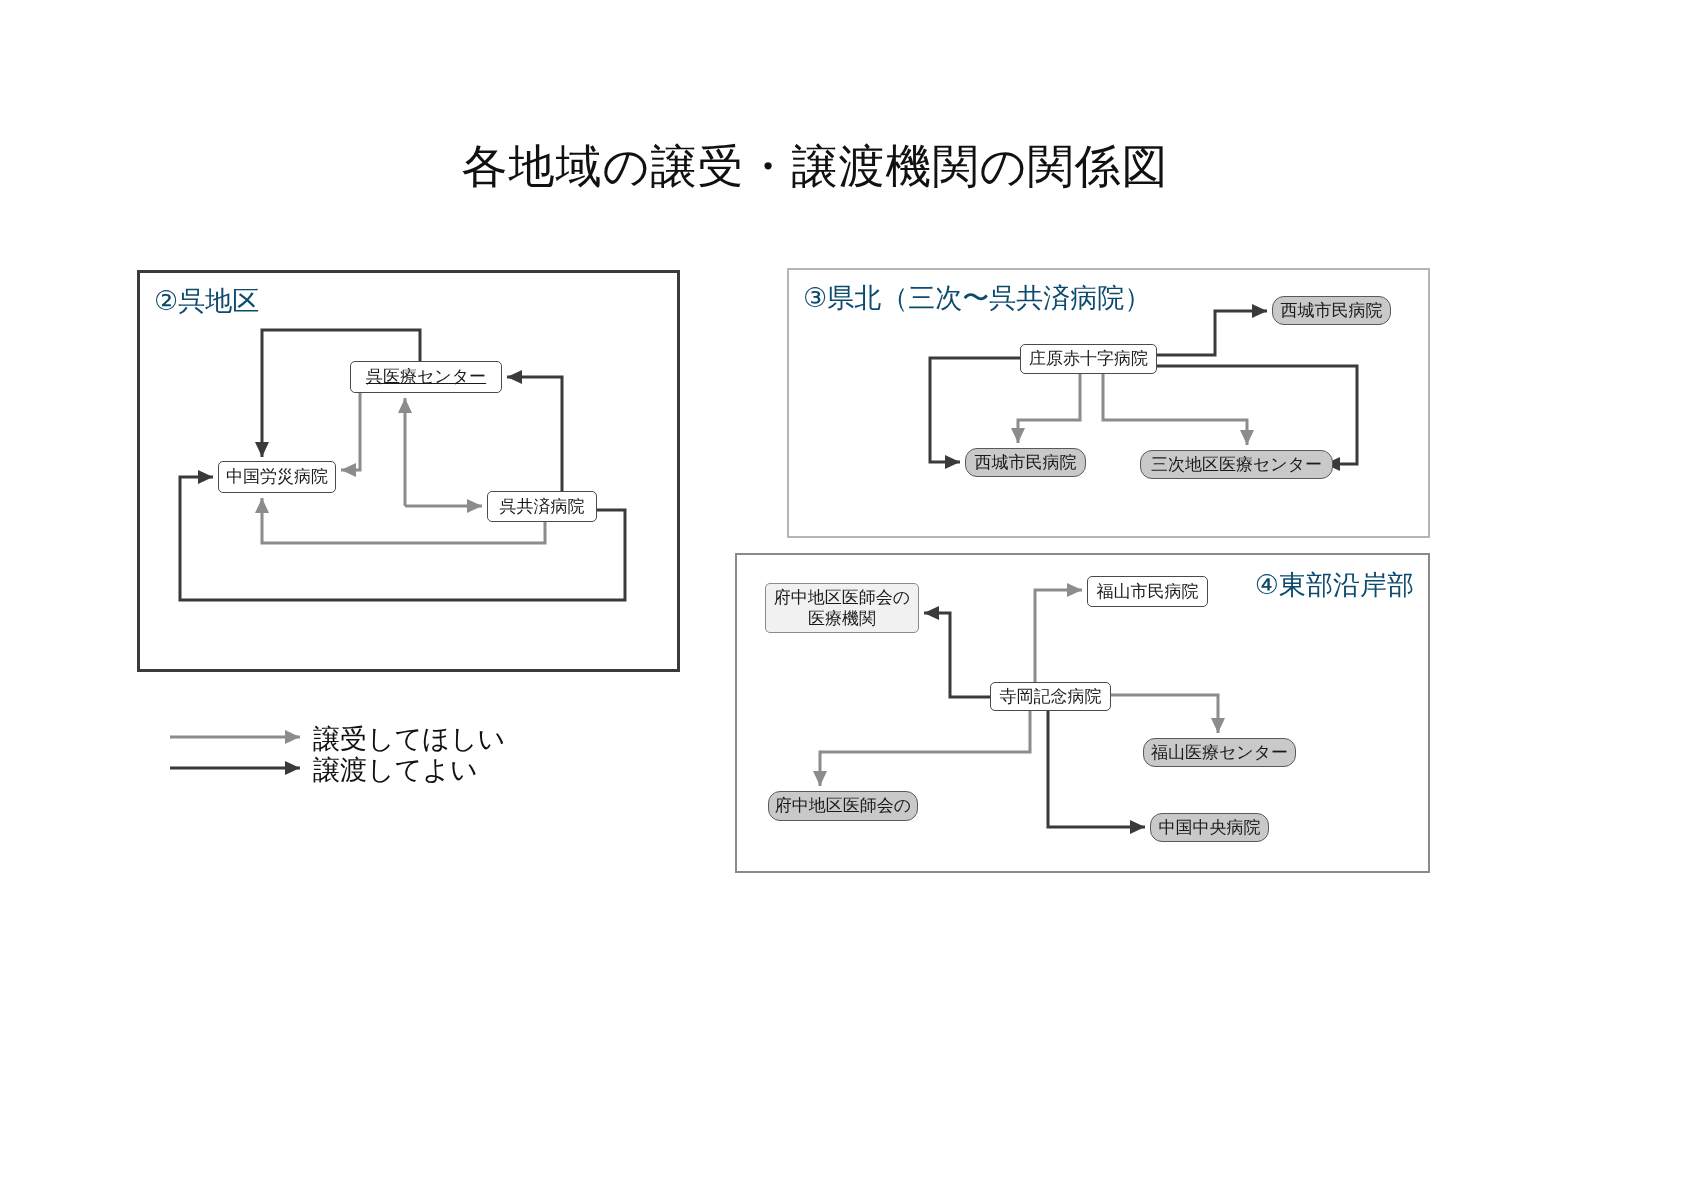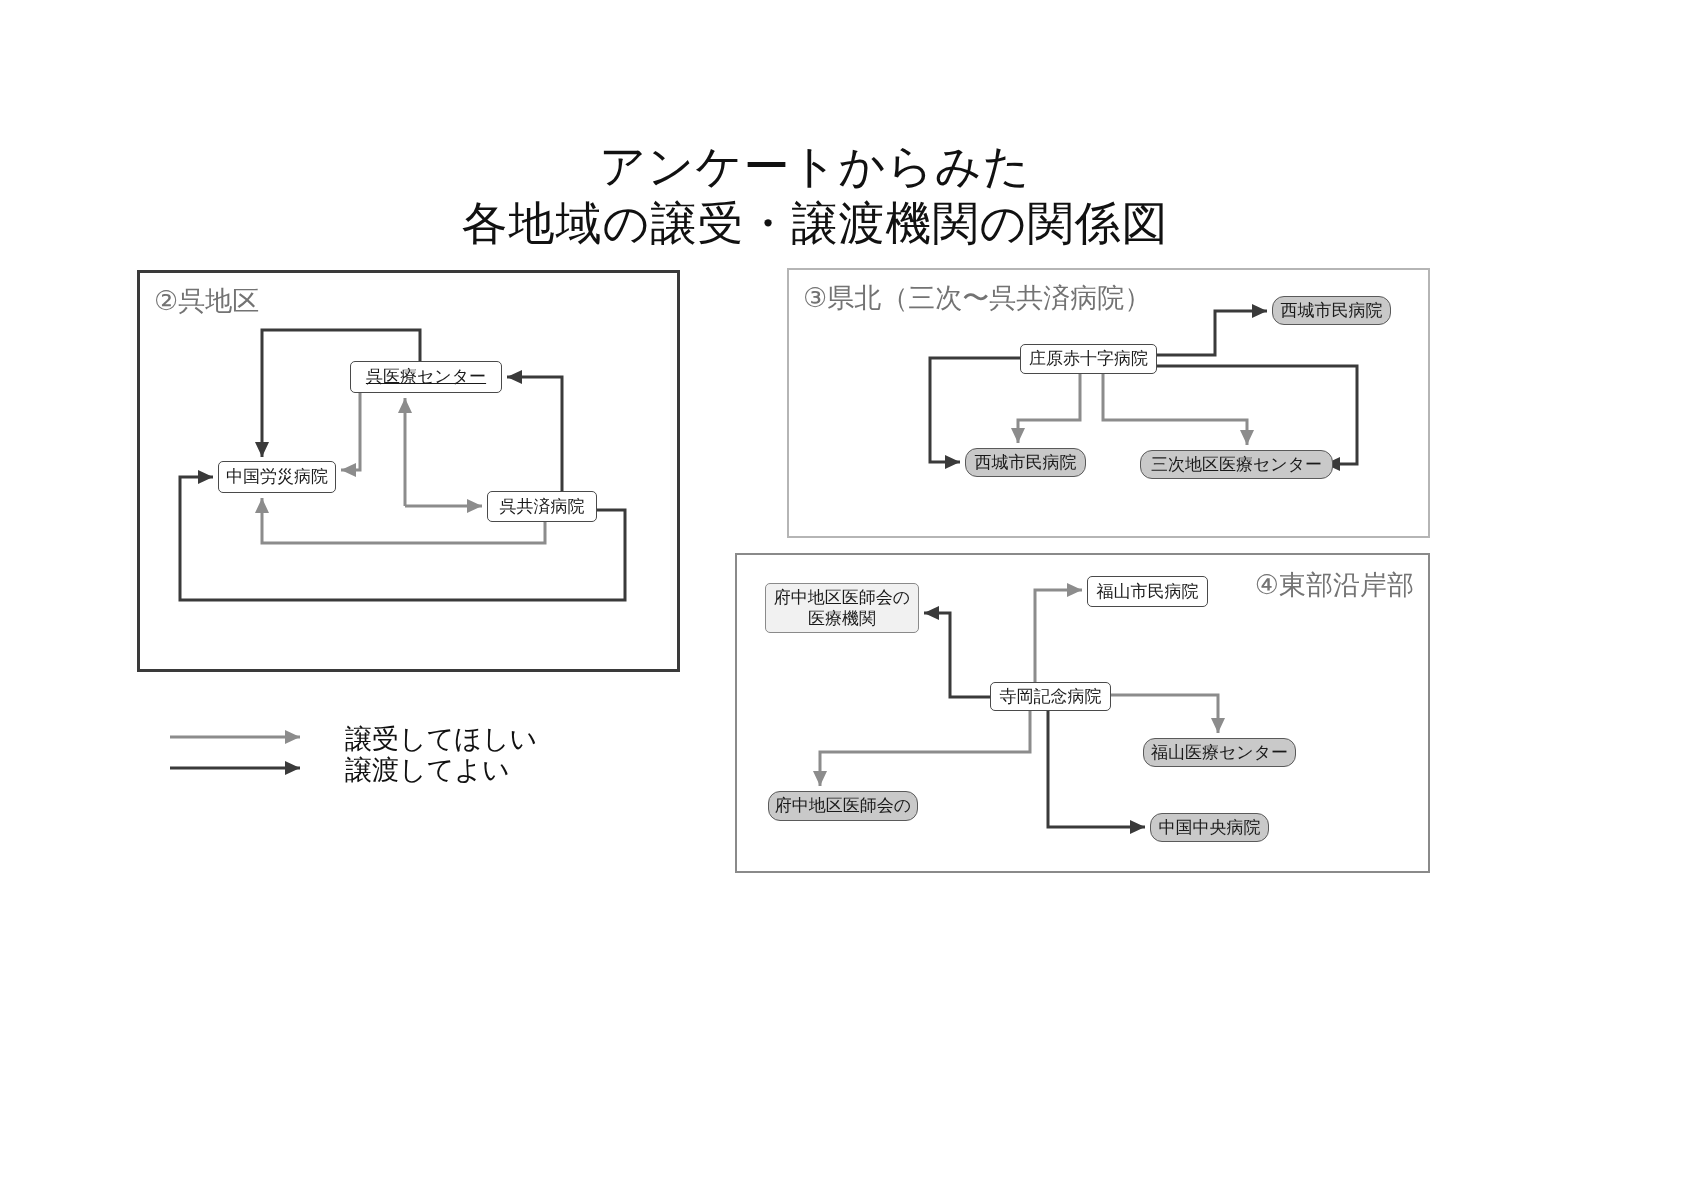--- a/index.html
+++ b/index.html
@@ -27,21 +27,21 @@
     position: absolute;
     box-sizing: border-box;
     background: transparent;
   }
   .panel--kure   { left: 137px; top: 270px; width: 543px; height: 402px; border: 3px solid #3a3a3a; }
   .panel--kenhoku{ left: 787px; top: 268px; width: 643px; height: 270px; border: 2px solid #b5b5b5; }
   .panel--tobu   { left: 735px; top: 553px; width: 695px; height: 320px; border: 2px solid #8a8a8a; }
   .panel-label {
     position: absolute;
     font-size: 27px;
-    color: #737373;
+    color: #0c4a6e;
     white-space: nowrap;
   }
   .panel-label--tl { left: 14px; top: 10px; }
   .panel-label--tr { right: 14px; top: 12px; }
   .arrows { position: absolute; left: 0; top: 0; }
   .node {
     position: absolute;
     box-sizing: border-box;
     display: flex;
     flex-direction: column;
@@ -55,30 +55,28 @@
     white-space: nowrap;
     text-align: center;
   }
   .node--gray  { background: #c9c9c9; border-color: #5a5a5a; border-radius: 12px; }
   .node--light { background: #f1f1f1; border-color: #8a8a8a; }
   .legend-label {
     position: absolute;
     font-size: 27px;
     color: #111;
     white-space: nowrap;
-    margin-left: 32px;
   }
 </style>
 </head>
 <body>
 
 <div class="canvas">
 
   <div class="title">
-    <div>アンケートからみた</div>
     <div>各地域の譲受・譲渡機関の関係図</div>
   </div>
 
   <div class="panel panel--kure">
     <div class="panel-label panel-label--tl">②呉地区</div>
   </div>
   <div class="panel panel--kenhoku">
     <div class="panel-label panel-label--tl">③県北（三次〜呉共済病院）</div>
   </div>
   <div class="panel panel--tobu">

